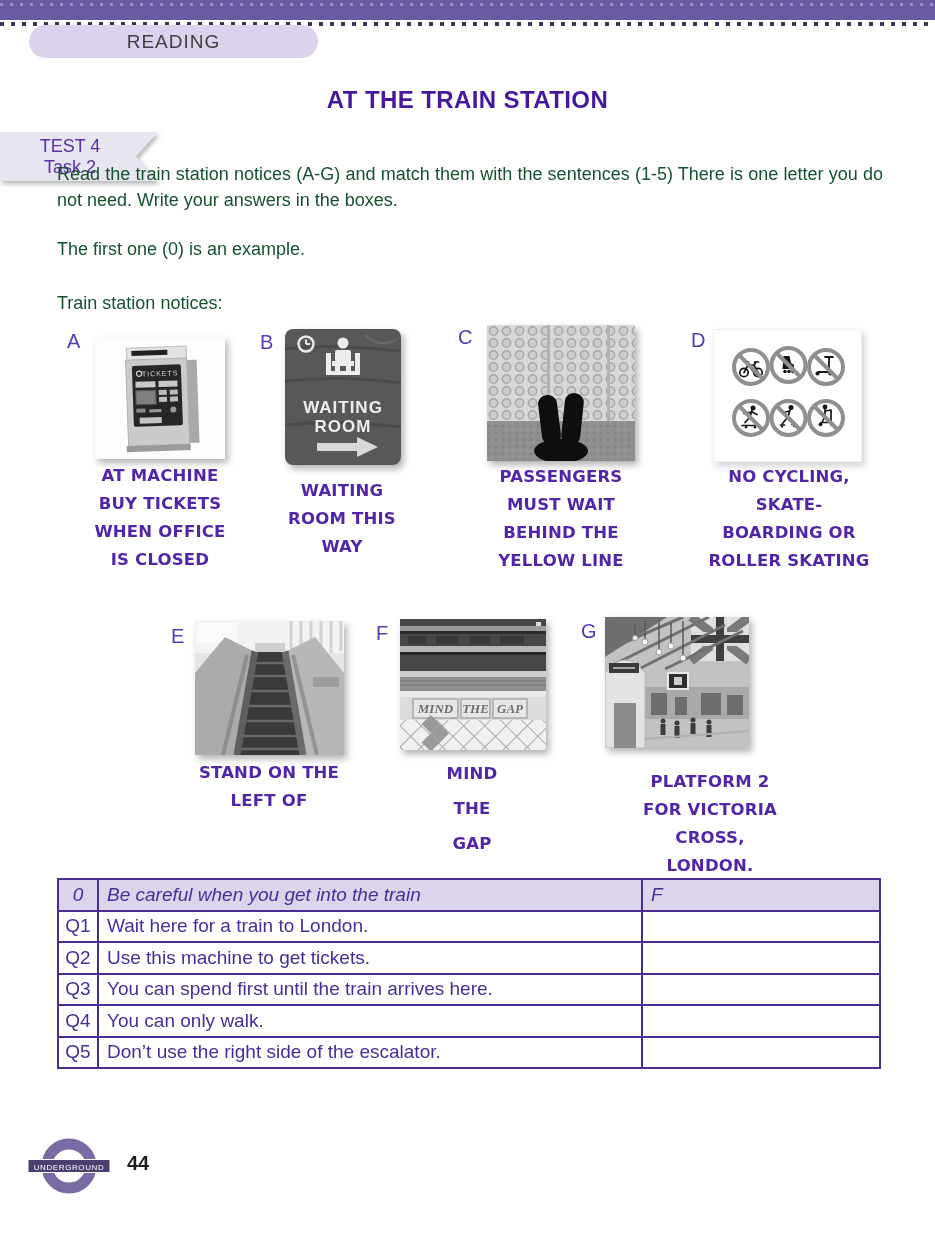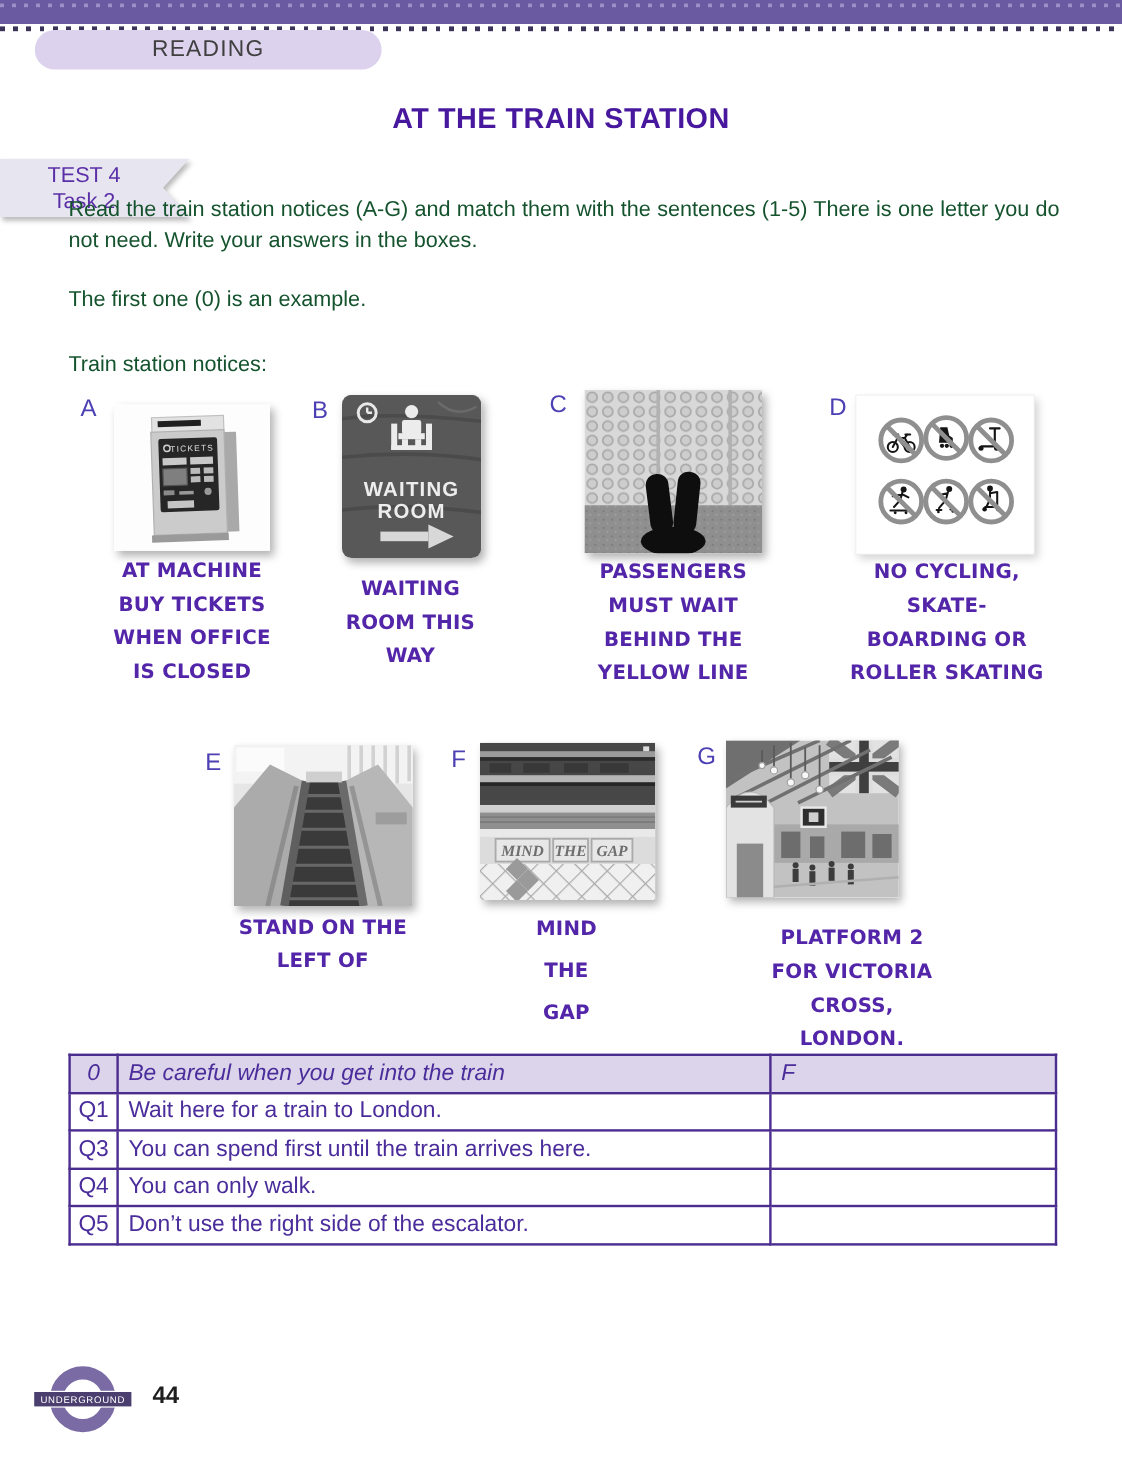--- a/index.html
+++ b/index.html
@@ -396,20 +396,25 @@
       <td class="num">0</td>
       <td>Be careful when you get into the train</td>
       <td class="ans">F</td>
     </tr>
     <tr>
       <td class="num">Q1</td>
       <td>Wait here for a train to London.</td>
       <td class="ans"></td>
     </tr>
     <tr>
+      <td class="num">Q2</td>
+      <td>Use this machine to get tickets.</td>
+      <td class="ans"></td>
+    </tr>
+    <tr>
       <td class="num">Q3</td>
       <td>You can spend first until the train arrives here.</td>
       <td class="ans"></td>
     </tr>
     <tr>
       <td class="num">Q4</td>
       <td>You can only walk.</td>
       <td class="ans"></td>
     </tr>
     <tr>

